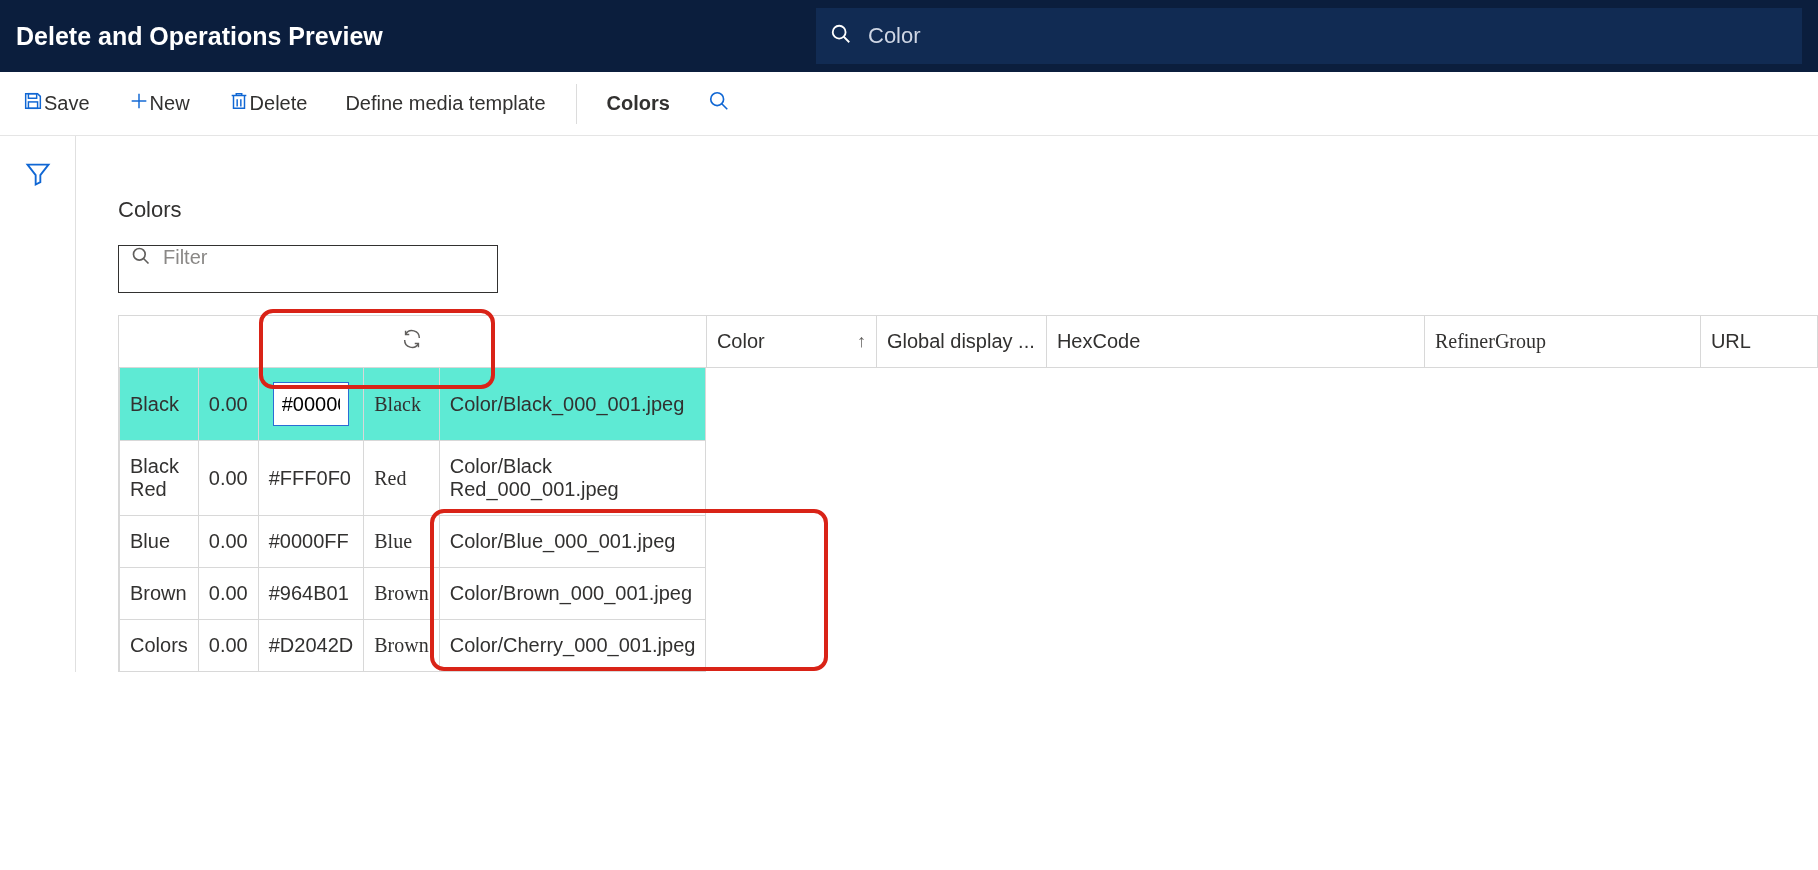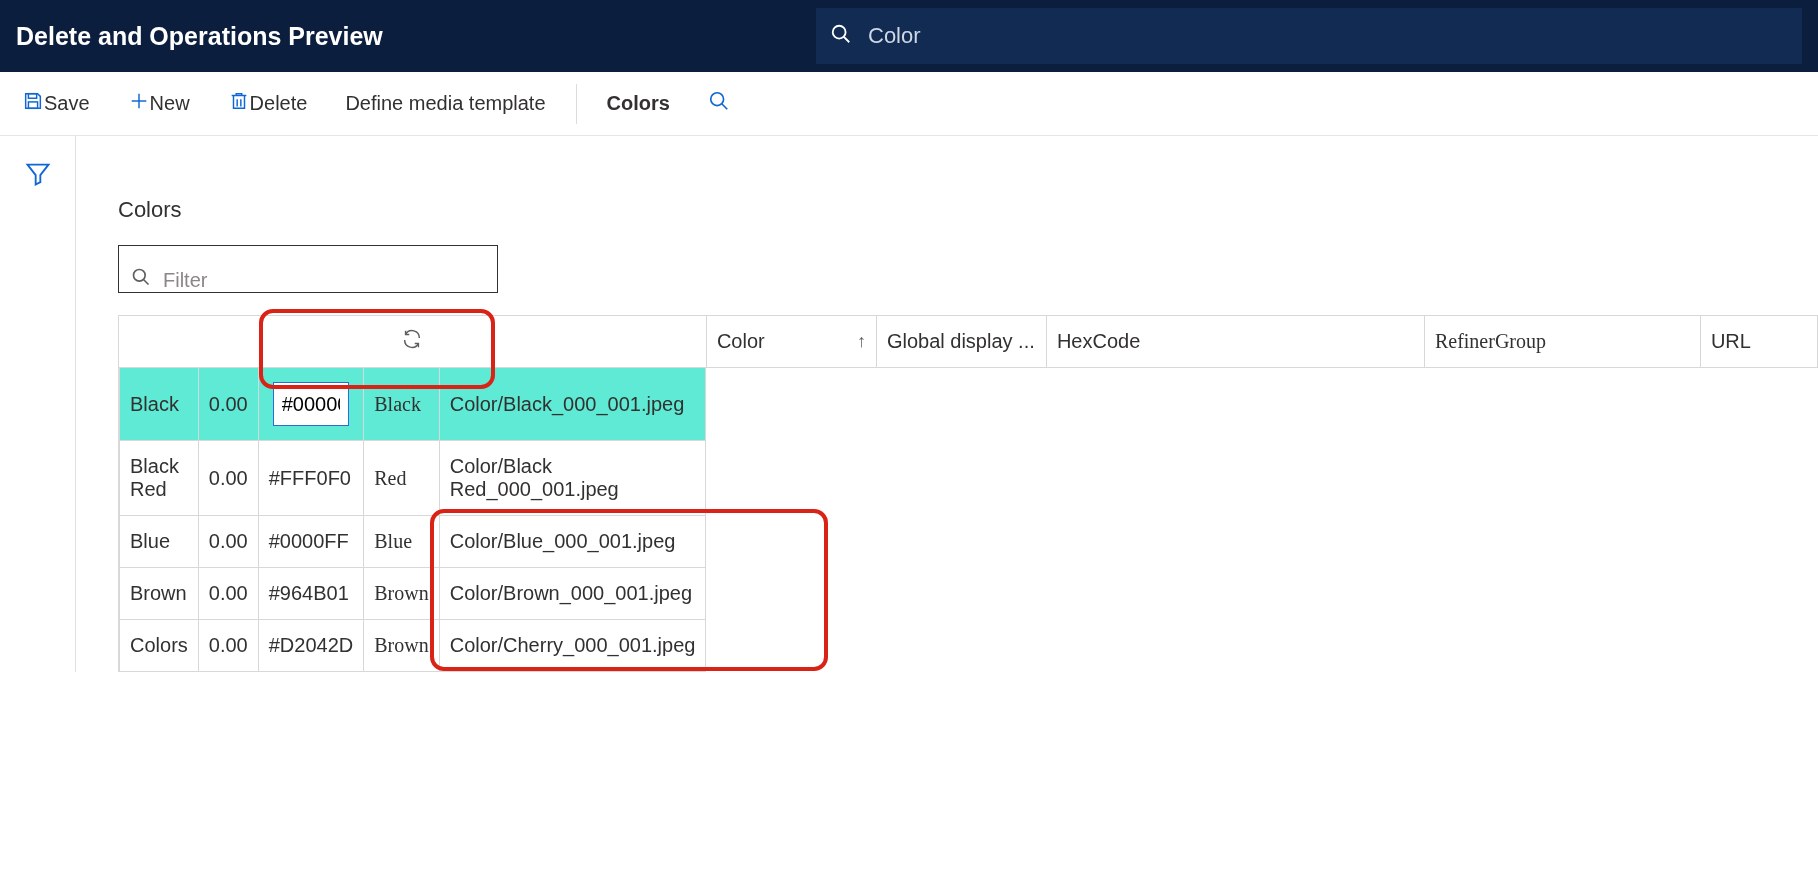--- a/index.html
+++ b/index.html
@@ -40,21 +40,21 @@
     .layout { display: flex; }
     .sidebar {
       width: 76px; border-right: 1px solid #e0e0e0; padding-top: 24px;
       display: flex; justify-content: center; align-items: flex-start;
     }
     .funnel-btn { background: none; border: none; cursor: pointer; }
 
     .content { flex: 1; padding: 24px 0 0 42px; }
     .section-title { font-size: 22px; margin-bottom: 22px; margin-top: 37px; }
     .filter-box {
-      display: flex; align-items: flex-end; width: 380px; height: 48px;
+      display: flex; align-items: flex-start; width: 380px; height: 48px;
       border: 1px solid #323130; padding: 0 12px; margin-bottom: 22px;
     }
     .filter-box svg { margin-right: 12px; flex-shrink: 0; }
     .filter-input { border: none; font-size: 20px; width: 100%; }
     .filter-input::placeholder { color: #8a8886; }
 
     
     .table-wrap { border-top: 1px solid #d8d8d8; border-left: 1px solid #d8d8d8; }
     .table { display: table; width: 100%; border-collapse: collapse; }
     .thead, .trow { display: table-row; }

